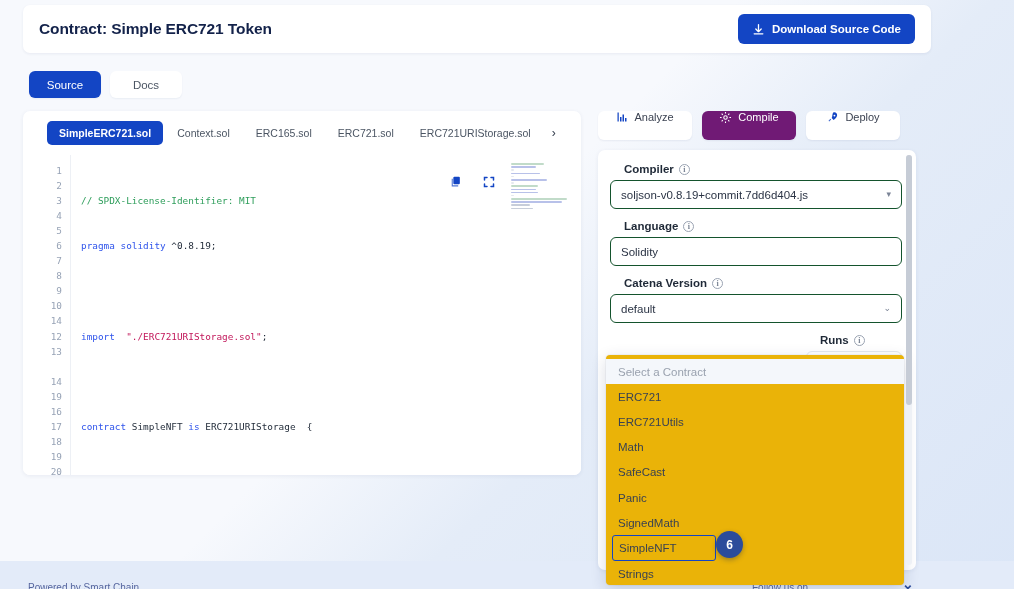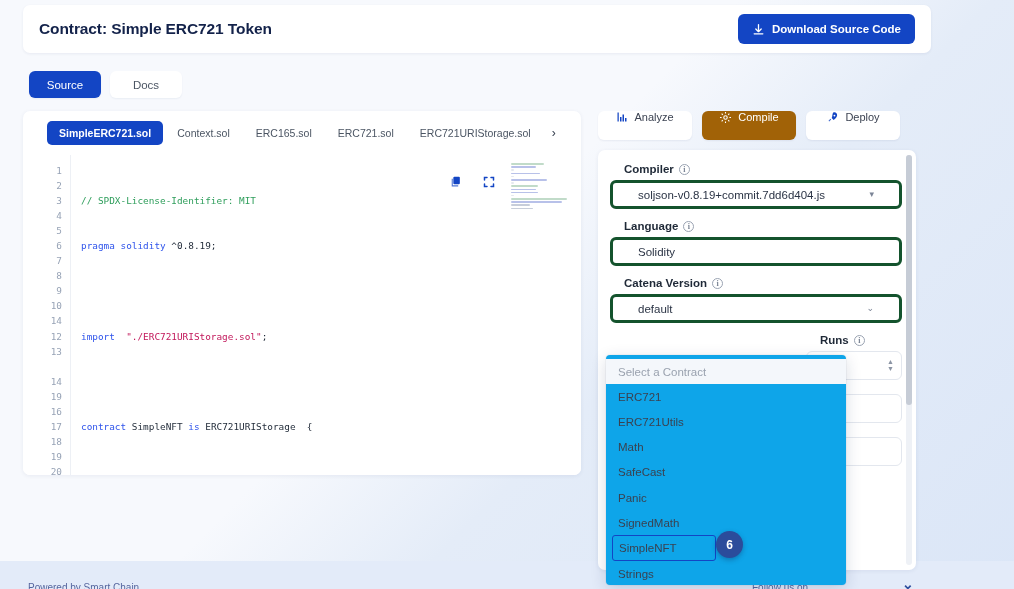--- a/index.html
+++ b/index.html
@@ -231,21 +231,21 @@
     box-shadow: 0 1px 2px rgba(24, 48, 100, 0.07);
     display: flex;
     justify-content: center;
     gap: 6px;
     font-size: 11px;
     color: #3c4352;
     cursor: pointer;
     font-family: "Liberation Sans", sans-serif;
   }
   .act-btn.active {
-    background: #a16207;
+    background: #701a75;
     color: #ffffff;
   }
   .act-btn svg { display: block; }
 
   .settings-card {
     position: absolute;
     left: 598px;
     top: 150px;
     width: 318px;
     height: 420px;
@@ -272,26 +272,26 @@
     color: #7a8494;
     font-size: 8px;
     line-height: 9px;
     text-align: center;
     font-family: "Liberation Serif", serif;
     flex: 0 0 auto;
   }
   .sel {
     width: 100%;
     height: 29px;
-    border: 3px solid #14532d;
+    border: 1px solid #14532d;
     border-radius: 6px;
     background: #ffffff;
     display: flex;
     align-items: center;
-    padding: 0 25px;
+    padding: 0 10px;
     font-size: 11.5px;
     color: #2b3445;
     justify-content: space-between;
     margin-bottom: 11px;
     cursor: pointer;
   }
   .caret { color: #7b8496; font-size: 9px; line-height: 1; }
 
   .opt-row {
     display: flex;
@@ -345,23 +345,23 @@
     border-radius: 6px;
     background: #ffffff;
     margin-top: 14px;
   }
 
   
   .dropdown {
     position: absolute;
     left: 606px;
     top: 355px;
-    width: 240px;
+    width: 298px;
     height: 230px;
-    background: #0ea5e9;
+    background: #eab308;
     border-radius: 4px;
     box-shadow: 0 4px 16px rgba(21, 40, 82, 0.16), 0 0 0 1px rgba(21,40,82,0.04);
     padding-top: 4px;
     overflow: hidden;
     z-index: 40;
   }
   .dd-item {
     height: 25.2px;
     display: flex;
     align-items: center;

